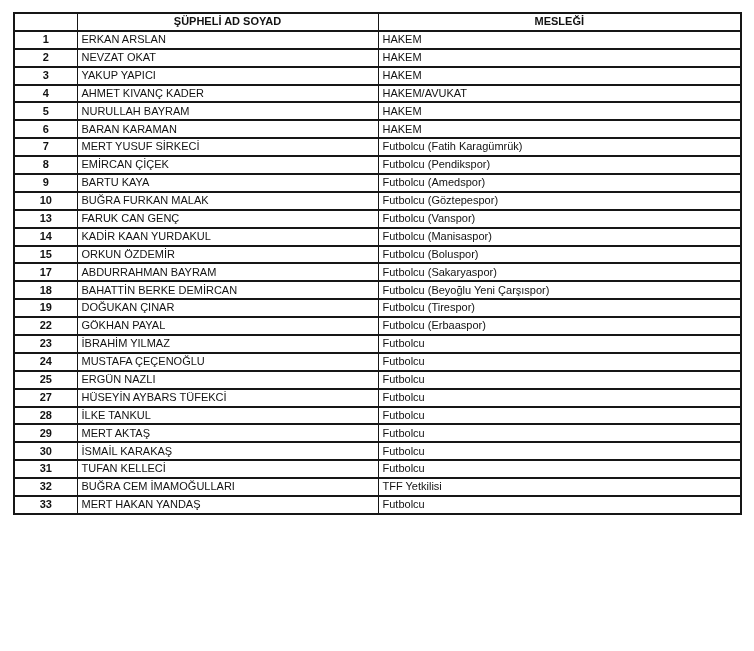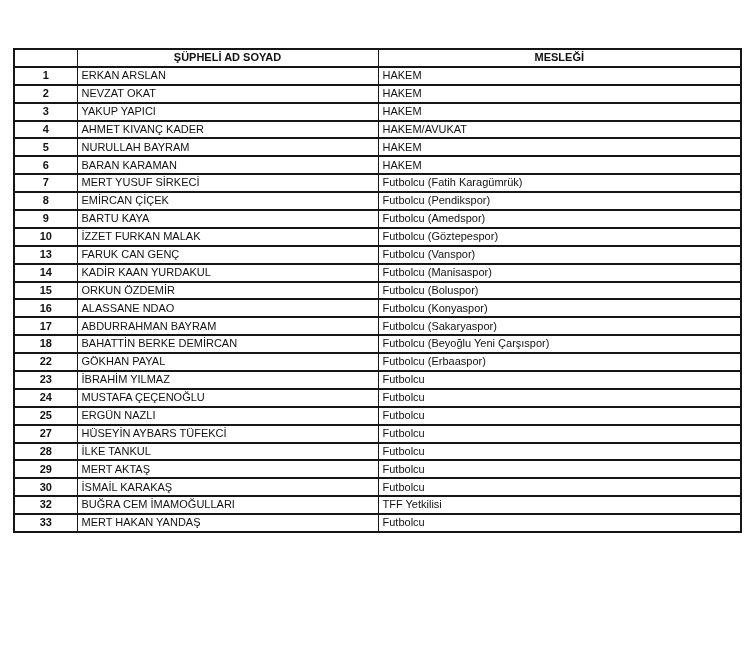--- a/index.html
+++ b/index.html
@@ -21,21 +21,20 @@
     position: absolute;
     left: 13px;
     top: 12px;
   }
   table.suspects {
     border-collapse: collapse;
     table-layout: fixed;
     width: 727px;
     border: 2px solid #161616;
     background: #14b8a6;
-    margin-top: 36px;
   }
   table.suspects th,
   table.suspects td {
     border: 1px solid #161616;
     border-top-width: 2px;
     border-bottom-width: 2px;
     height: 15.9px;
     font-size: 11px;
     line-height: 1.05;
     color: #121212;
@@ -118,54 +117,54 @@
             <td class="cell-name">EMİRCAN ÇİÇEK</td>
             <td class="cell-prof">Futbolcu (Pendikspor)</td>
           </tr>
           <tr>
             <td class="cell-no">9</td>
             <td class="cell-name">BARTU KAYA</td>
             <td class="cell-prof">Futbolcu (Amedspor)</td>
           </tr>
           <tr>
             <td class="cell-no">10</td>
-            <td class="cell-name">İZZET FURKAN MALAK</td>
+            <td class="cell-name">BUĞRA FURKAN MALAK</td>
             <td class="cell-prof">Futbolcu (Göztepespor)</td>
           </tr>
           <tr>
             <td class="cell-no">13</td>
             <td class="cell-name">FARUK CAN GENÇ</td>
             <td class="cell-prof">Futbolcu (Vanspor)</td>
           </tr>
           <tr>
             <td class="cell-no">14</td>
             <td class="cell-name">KADİR KAAN YURDAKUL</td>
             <td class="cell-prof">Futbolcu (Manisaspor)</td>
           </tr>
           <tr>
             <td class="cell-no">15</td>
             <td class="cell-name">ORKUN ÖZDEMİR</td>
             <td class="cell-prof">Futbolcu (Boluspor)</td>
           </tr>
           <tr>
-            <td class="cell-no">16</td>
-            <td class="cell-name">ALASSANE NDAO</td>
-            <td class="cell-prof">Futbolcu (Konyaspor)</td>
-          </tr>
-          <tr>
             <td class="cell-no">17</td>
             <td class="cell-name">ABDURRAHMAN BAYRAM</td>
             <td class="cell-prof">Futbolcu (Sakaryaspor)</td>
           </tr>
           <tr>
             <td class="cell-no">18</td>
             <td class="cell-name">BAHATTİN BERKE DEMİRCAN</td>
             <td class="cell-prof">Futbolcu (Beyoğlu Yeni Çarşıspor)</td>
           </tr>
           <tr>
+            <td class="cell-no">19</td>
+            <td class="cell-name">DOĞUKAN ÇINAR</td>
+            <td class="cell-prof">Futbolcu (Tirespor)</td>
+          </tr>
+          <tr>
             <td class="cell-no">22</td>
             <td class="cell-name">GÖKHAN PAYAL</td>
             <td class="cell-prof">Futbolcu (Erbaaspor)</td>
           </tr>
           <tr>
             <td class="cell-no">23</td>
             <td class="cell-name">İBRAHİM YILMAZ</td>
             <td class="cell-prof">Futbolcu</td>
           </tr>
           <tr>
@@ -189,20 +188,25 @@
             <td class="cell-prof">Futbolcu</td>
           </tr>
           <tr>
             <td class="cell-no">29</td>
             <td class="cell-name">MERT AKTAŞ</td>
             <td class="cell-prof">Futbolcu</td>
           </tr>
           <tr>
             <td class="cell-no">30</td>
             <td class="cell-name">İSMAİL KARAKAŞ</td>
+            <td class="cell-prof">Futbolcu</td>
+          </tr>
+          <tr>
+            <td class="cell-no">31</td>
+            <td class="cell-name">TUFAN KELLECİ</td>
             <td class="cell-prof">Futbolcu</td>
           </tr>
           <tr>
             <td class="cell-no">32</td>
             <td class="cell-name">BUĞRA CEM İMAMOĞULLARI</td>
             <td class="cell-prof">TFF Yetkilisi</td>
           </tr>
           <tr>
             <td class="cell-no">33</td>
             <td class="cell-name">MERT HAKAN YANDAŞ</td>

